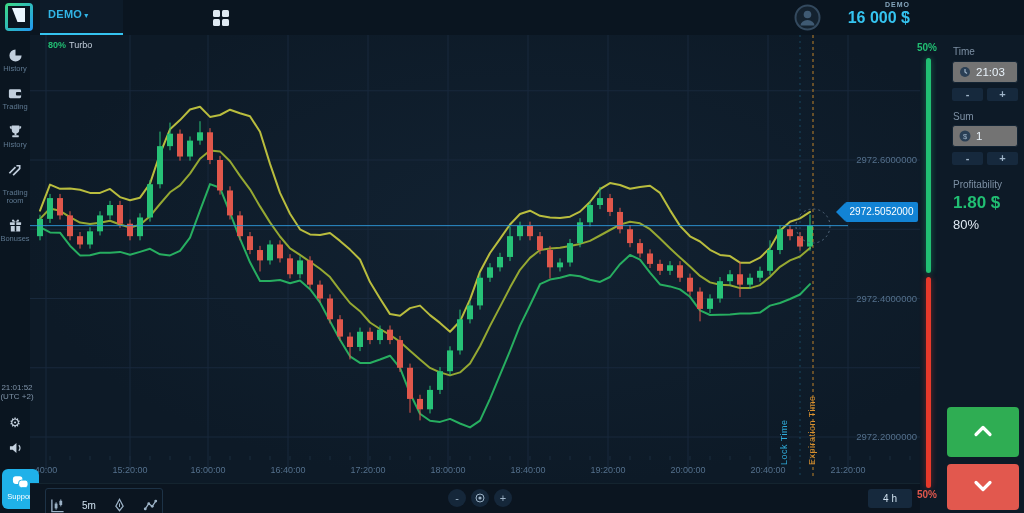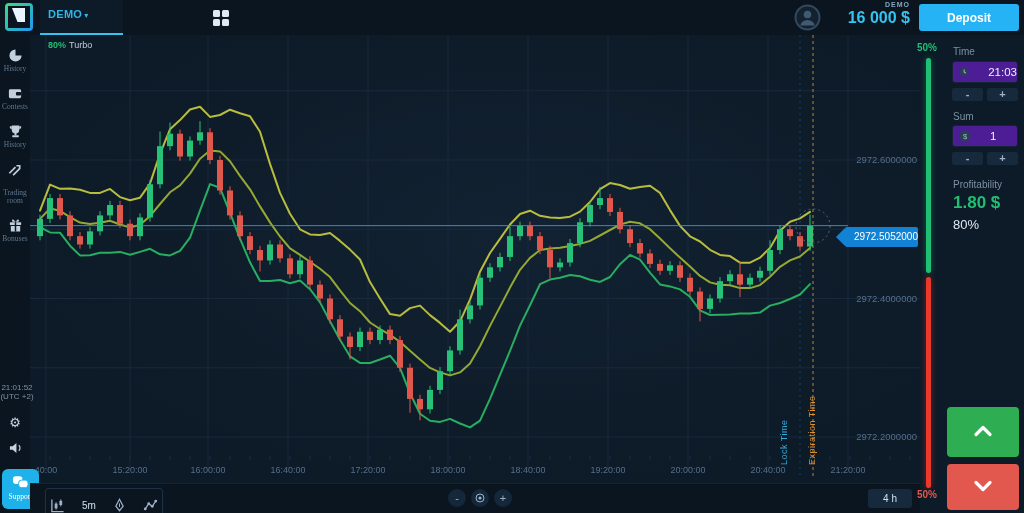--- a/index.html
+++ b/index.html
@@ -30,21 +30,21 @@
   .demo-label { font-size:7px; color:#86a6bd; letter-spacing:1px; font-weight:bold; }
   .balance { font-size:16px; font-weight:bold; color:#35c4f0; margin-top:1px; white-space:nowrap; }
   .deposit-btn { position:absolute; left:919px; top:4px; width:100px; height:27px; background:#25b3f5;
     border:none; border-radius:3px; color:#fff; font-size:12px; font-weight:bold; cursor:pointer;
     font-family:"Liberation Sans", sans-serif; }
 
   
   .sidebar { position:absolute; left:0; top:35px; width:30px; height:478px; background:#0a1520; z-index:25; }
   .side-item { width:30px; text-align:center; margin-top:13px; cursor:pointer; }
   .side-item svg { display:block; margin:0 auto 2px auto; }
-  .side-label { font-size:7.5px; color:#5e7890; line-height:8px;font-family:Liberation Serif, serif; }
+  .side-label { font-size:7.5px; color:#5e7890; line-height:8px; }
   .side-bottom { position:absolute; left:0; bottom:0; width:40px; }
   .clock-text { font-size:8px; color:#7f93a8; text-align:center; width:34px; line-height:9px; margin-bottom:14px; }
   .mini-icon { width:30px; text-align:center; margin-bottom:12px; color:#c6d3e0; font-size:13px; cursor:pointer; }
   .support-btn { position:relative; left:2px; width:37px; height:40px; background:#1fb1e9; border-radius:6px;
     text-align:center; padding-top:6px; cursor:pointer; margin-bottom:4px; }
   .support-btn .side-label { color:#fff; font-size:7.5px; }
 
   
   .chart-wrap { position:absolute; left:30px; top:35px; width:890px; height:448px;
     background:radial-gradient(ellipse at 55% 45%, #122232 0%, #0d1a27 72%); overflow:hidden; }
@@ -65,23 +65,23 @@
   .sent-label { position:absolute; width:30px; font-size:10px; font-weight:bold; z-index:26; }
   .sent-up-label { left:917px; top:42px; color:#21bf73; }
   .sent-down-label { left:917px; top:489px; color:#e1574c; }
   .sent-bar { position:absolute; left:926px; width:5px; border-radius:3px; z-index:26; }
   .sent-bar.up { top:58px; height:215px; background:#21bf73; box-shadow:0 0 6px rgba(33,191,115,.45); }
   .sent-bar.down { top:277px; height:211px; background:#e8392b; box-shadow:0 0 6px rgba(232,57,43,.45); }
 
   
   .panel { position:absolute; left:945px; top:37px; width:79px; height:478px; z-index:20; }
   .panel-label { position:absolute; left:8px; font-size:10px; color:#7d90a4; }
-  .field { position:absolute; left:7px; width:66px; height:22px; background:#4c1d95; border:1px solid #132434;
+  .field { position:absolute; left:7px; width:66px; height:22px; background:#737373; border:1px solid #132434;
     border-radius:3px; color:#e8f2fa; font-size:11.5px; display:flex; align-items:center; padding-left:6px;
-    gap:19px; cursor:text; }
+    gap:5px; cursor:text; }
   .stepper { position:absolute; width:31px; height:13px; background:#16293d; border-radius:2px; border:none;
     color:#9fb4c8; font-size:11px; font-weight:bold; line-height:11px; cursor:pointer;
     font-family:"Liberation Sans", sans-serif; }
   .profit-value { position:absolute; left:8px; font-size:17px; font-weight:bold; color:#21bf73; }
   .profit-pct { position:absolute; left:8px; font-size:13px; color:#dfe9f2; }
   .trade-btn { position:absolute; left:2px; width:72px; border:none; border-radius:4px; cursor:pointer; }
   .trade-btn.up { top:370px; height:50px; background:#2fad53; }
   .trade-btn.down { top:427px; height:46px; background:#e2584e; }
 
   
@@ -340,21 +340,21 @@
         <div class="time-label" style="left: 418px;">18:00:00</div>
         <div class="time-label" style="left: 498px;">18:40:00</div>
         <div class="time-label" style="left: 578px;">19:20:00</div>
         <div class="time-label" style="left: 658px;">20:00:00</div>
         <div class="time-label" style="left: 738px;">20:40:00</div>
         <div class="time-label" style="left: 818px;">21:20:00</div>
         <div class="price-label" style="top: 119px;">2972.6000000</div>
         <div class="price-label" style="top: 257.5px;">2972.4000000</div>
         <div class="price-label" style="top: 396px;">2972.2000000</div>
       </div>
-    <div class="price-tag" style="top: 192px; text-align: right;">2972.5052000</div>
+    <div class="price-tag" style="top: 167px;">2972.5052000</div>
     <div class="vlabel lock-label">Lock Time</div>
     <div class="vlabel exp-label">Expiration Time</div>
   </div>
 
   <div class="sent-label sent-up-label">50%</div>
   <div class="sent-bar up"></div>
   <div class="sent-bar down"></div>
   <div class="sent-label sent-down-label">50%</div>
 
   <div class="topbar">
@@ -377,36 +377,35 @@
       <svg width="27" height="27" viewBox="0 0 27 27">
         <circle cx="13.5" cy="13.5" r="12" fill="#14222f" stroke="#33495e" stroke-width="2"></circle>
         <circle cx="13.5" cy="10.5" r="3.8" fill="#3f5a73"></circle>
         <path d="M6.5 21.5 a7 5.4 0 0 1 14 0 Z" fill="#3f5a73"></path>
       </svg>
     </div>
     <div class="balance-wrap">
       <div class="demo-label">DEMO</div>
       <div class="balance">16 000 $</div>
     </div>
-    <button class="deposit-btn">Deposit</button>
   </div>
 
   <div class="sidebar">
     <div class="side-item">
       <svg width="15" height="15" viewBox="0 0 16 16">
         <path d="M8 1.5 a6.5 6.5 0 1 0 6.5 6.5 L8 8 Z" fill="#c2cfdd"></path>
         </svg>
       <div class="side-label">History</div>
     </div>
     <div class="side-item">
       <svg width="16" height="15" viewBox="0 0 16 16">
         <rect x="1.5" y="3.5" width="13" height="9.5" rx="1.5" fill="#c2cfdd"></rect>
         <rect x="9" y="6.5" width="5.5" height="3.5" rx="1" fill="#0a1520"></rect>
         </svg>
-      <div class="side-label">Contests</div>
+      <div class="side-label">Trading</div>
     </div>
     <div class="side-item">
       <svg width="15" height="15" viewBox="0 0 16 16">
         <path d="M4 1.5 h8 v4.5 a4 4 0 0 1 -8 0 Z" fill="#c2cfdd"></path>
         <rect x="7" y="9" width="2" height="3" fill="#c2cfdd"></rect>
         <rect x="4.5" y="12" width="7" height="2" rx=".5" fill="#c2cfdd"></rect>
         <path d="M2 2.5 h2 v3 a2.5 2.5 0 0 1 -2 -3 Z M14 2.5 h-2 v3 a2.5 2.5 0 0 0 2 -3 Z" fill="#c2cfdd"></path>
         </svg>
       <div class="side-label">History</div>
     </div>

